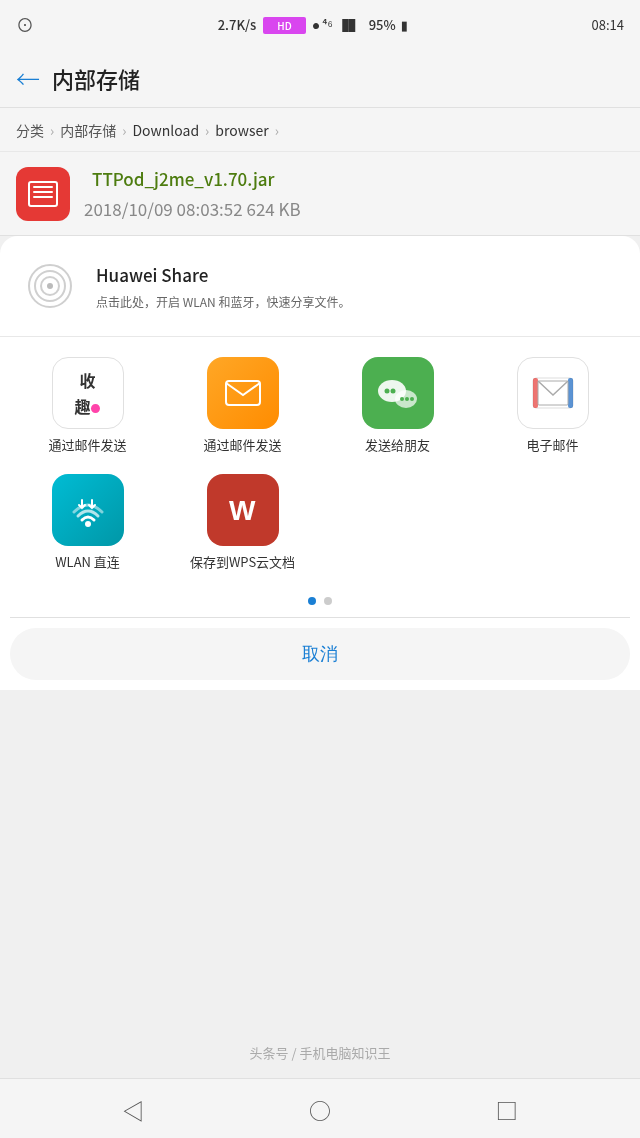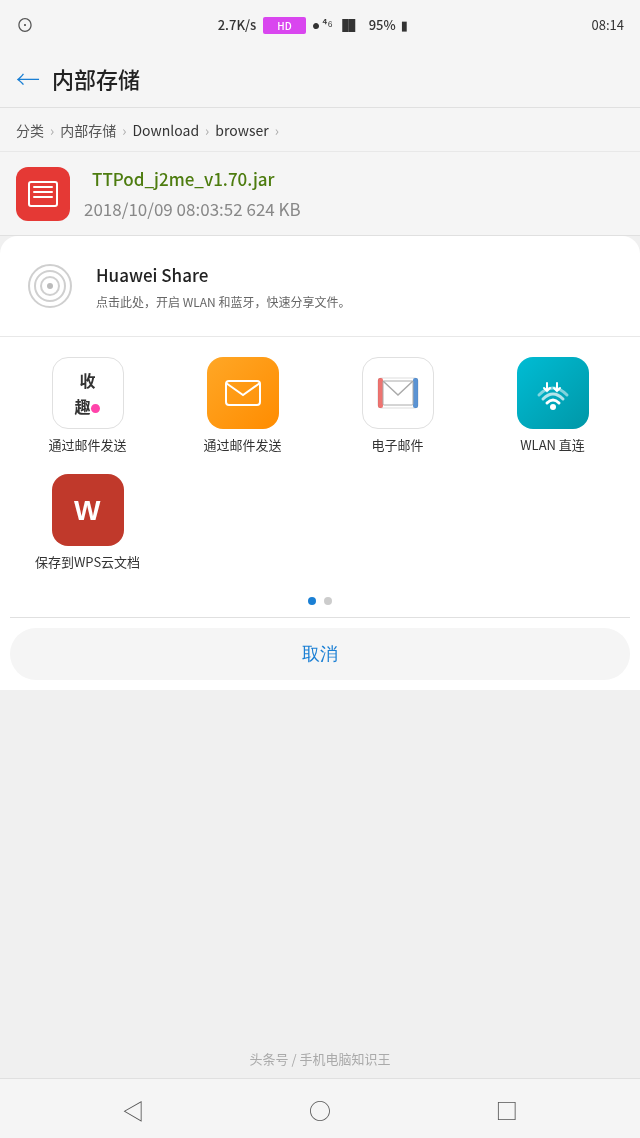--- a/index.html
+++ b/index.html
@@ -284,21 +284,21 @@
       align-items: center;
       justify-content: space-around;
       padding: 0 40px;
     }
     .bottom-icon {
       font-size: 22px;
       color: #555;
     }
     .watermark {
       position: absolute;
-      bottom: 70px;
+      bottom: 76px;
       left: 50%;
       transform: translateX(-50%);
       font-size: 13px;
       color: #aaa;
       white-space: nowrap;
     }
   </style>
 </head>
 <body>
 
@@ -375,20 +375,36 @@
     <div class="app-item">
       <div class="app-icon mail-icon">
         <svg width="38" height="28" viewBox="0 0 38 28">
           <rect x="2" y="2" width="34" height="24" rx="3" fill="none" stroke="white" stroke-width="2"></rect>
           <path d="M2 4 L19 16 L36 4" fill="none" stroke="white" stroke-width="2"></path>
         </svg>
       </div>
       <span class="app-label">通过邮件发送</span>
     </div>
 
+    <div class="app-item">
+      <div class="app-icon wechat-icon">
+        <svg width="44" height="36" viewBox="0 0 44 36">
+
+          <ellipse cx="16" cy="16" rx="14" ry="11" fill="white" opacity="0.9"></ellipse>
+          <circle cx="11" cy="16" r="2.5" fill="#4caf50"></circle>
+          <circle cx="17" cy="16" r="2.5" fill="#4caf50"></circle>
+
+          <ellipse cx="30" cy="24" rx="11" ry="9" fill="white" opacity="0.7"></ellipse>
+          <circle cx="26" cy="24" r="2" fill="#4caf50"></circle>
+          <circle cx="31" cy="24" r="2" fill="#4caf50"></circle>
+          <circle cx="36" cy="24" r="2" fill="#4caf50"></circle>
+        </svg>
+      </div>
+      <span class="app-label">发送给朋友</span>
+    </div>
 
 
     <div class="app-item">
       <div class="app-icon email-icon">
         <svg width="42" height="32" viewBox="0 0 42 32">
           <rect x="1" y="1" width="40" height="30" rx="3" fill="white" stroke="#ddd" stroke-width="1"></rect>
 
           <rect x="1" y="1" width="5" height="30" rx="2" fill="#e53935" opacity="0.7"></rect>
           <rect x="36" y="1" width="5" height="30" rx="2" fill="#1565c0" opacity="0.7"></rect>
 

